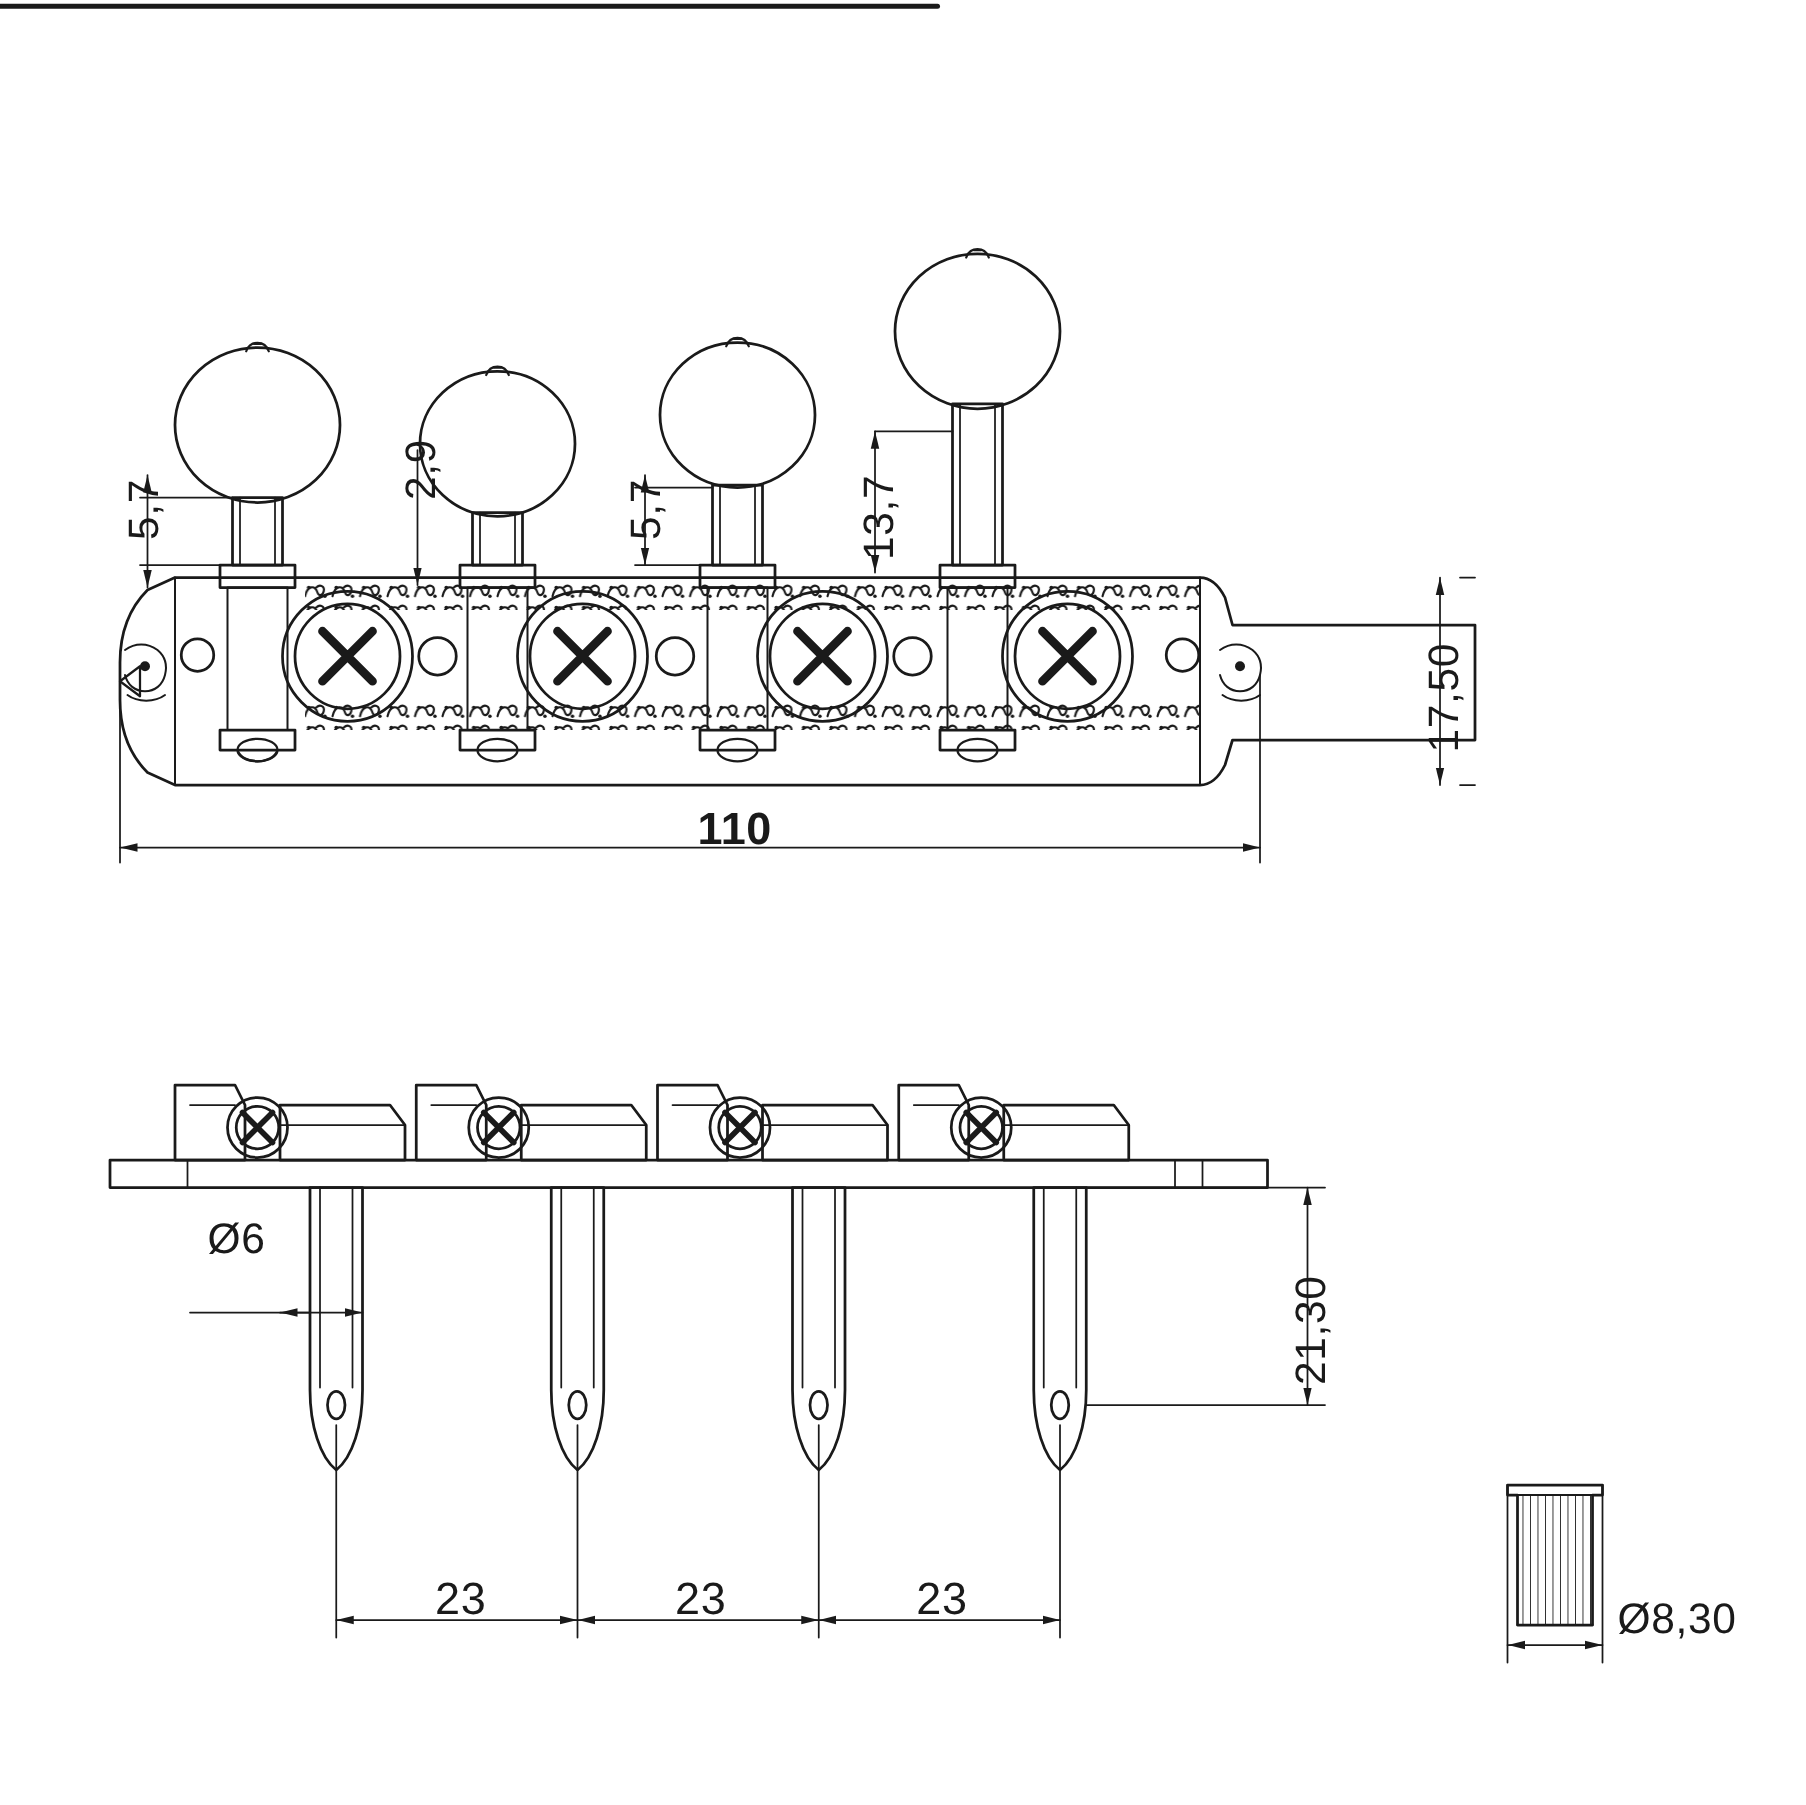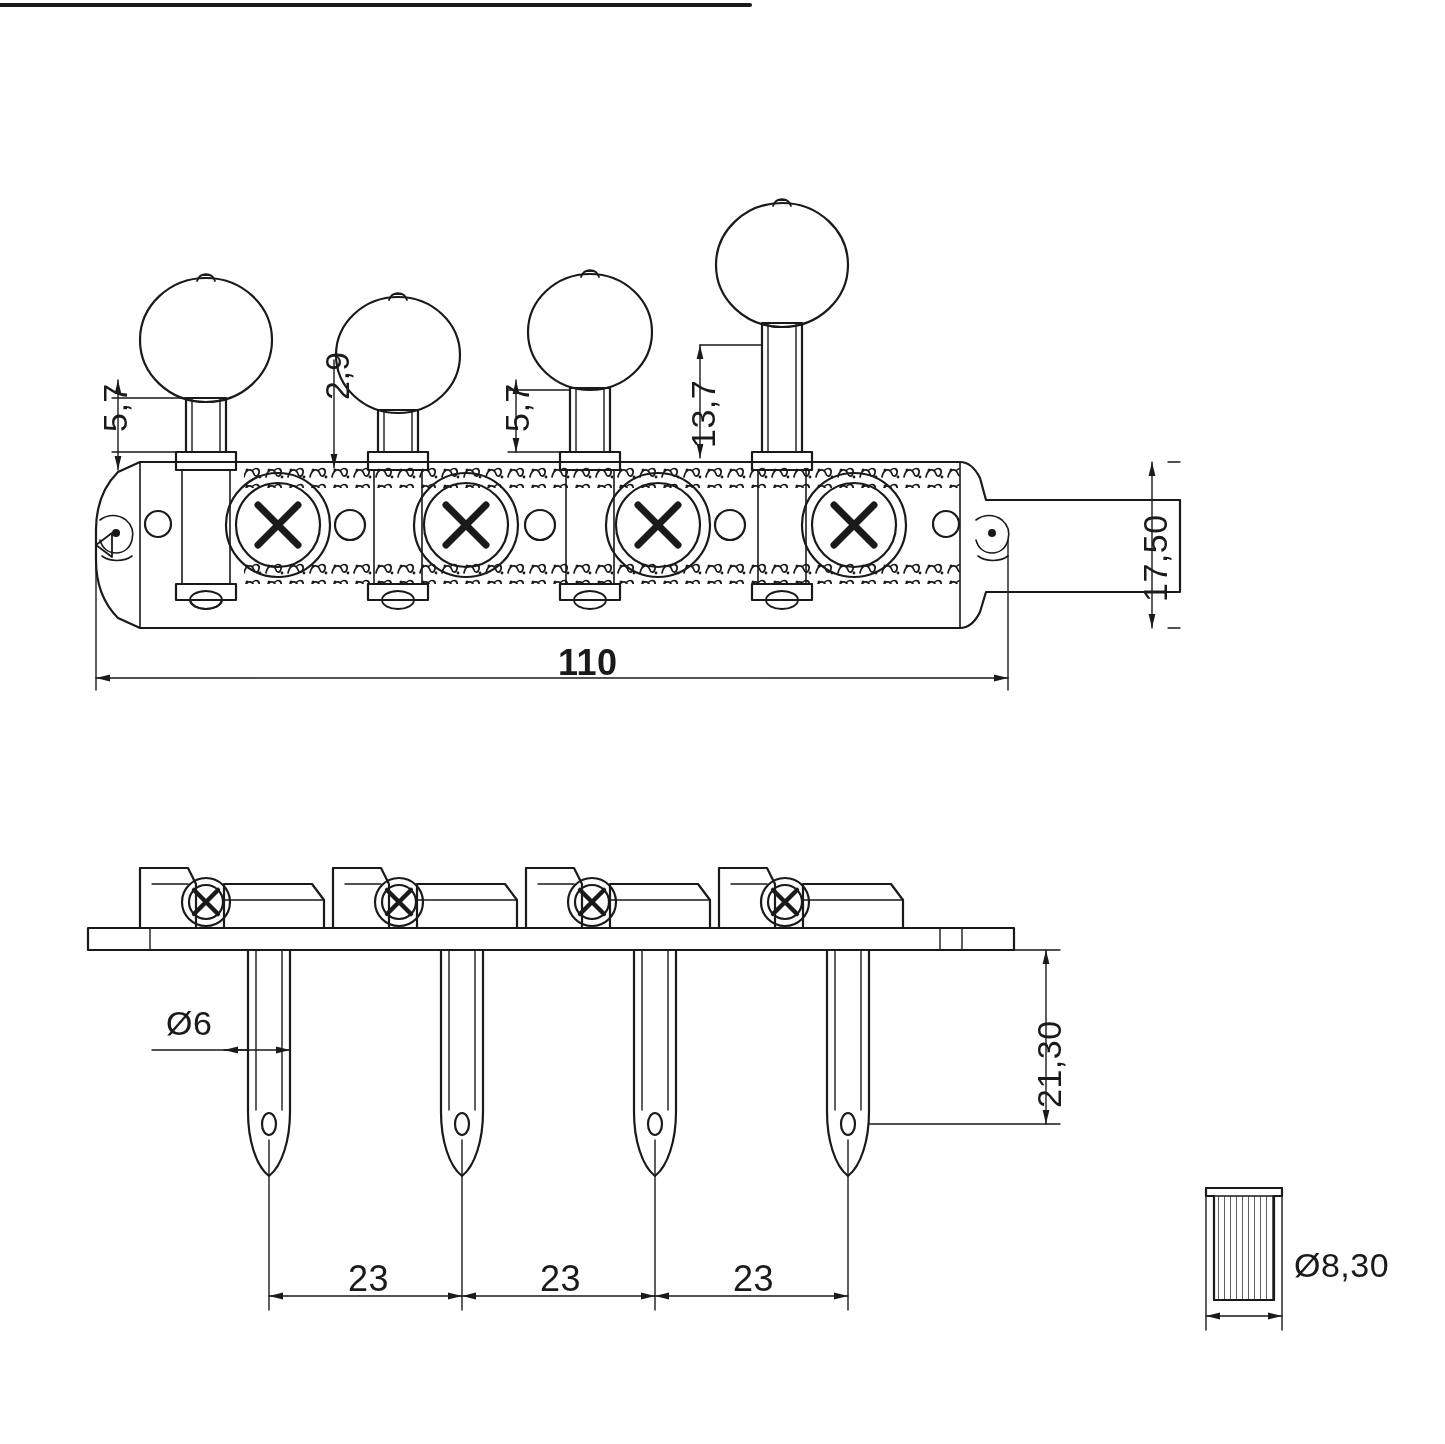--- a/index.html
+++ b/index.html
@@ -313,23 +313,23 @@
   <div class="dim-label rot90" style="left:498px; top:432px; font-size:34px;">5,7</div>
 
   <div class="dim-label rot90" style="left:684px; top:448px; font-size:34px;">13,7</div>
 
   <div class="dim-label rot90" style="left:1136px; top:602px; font-size:34px;">17,50</div>
 
   <div class="dim-label" style="left:558px; top:642px; font-size:36px;font-weight:bold;">110</div>
 
   <div class="dim-label rot90" style="left:1030px; top:1108px; font-size:34px;">21,30</div>
 
-  <div class="dim-label" style="left:166px; top:1004px; font-size:34px;text-align:center;">Ø6</div>
+  <div class="dim-label" style="left:166px; top:972px; font-size:34px;text-align:center;">Ø6</div>
 
   <div class="dim-label" style="left:348px; top:1258px; font-size:36px;">23</div>
 
   <div class="dim-label" style="left:540px; top:1258px; font-size:36px;">23</div>
 
   <div class="dim-label" style="left:733px; top:1258px; font-size:36px;">23</div>
 
-  <div class="dim-label" style="left:1294px; top:1246px; font-size:34px;">Ø8,30</div>
+  <div class="dim-label" style="left:1294px; top:1276px; font-size:34px;">Ø8,30</div>
 
 </div>
 
 </body></html>

